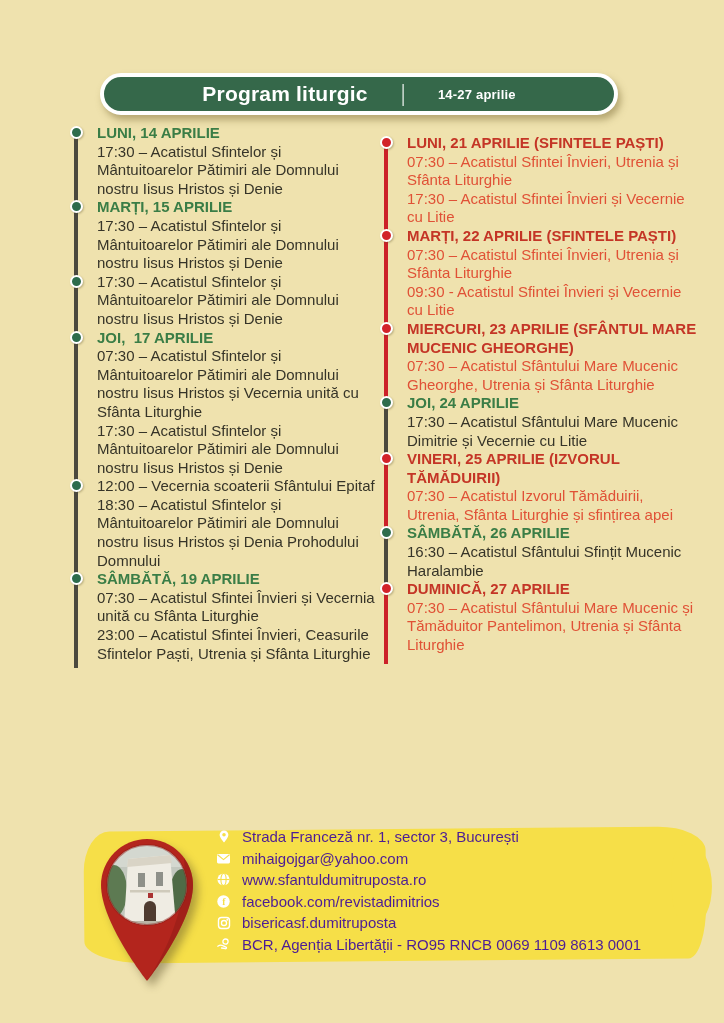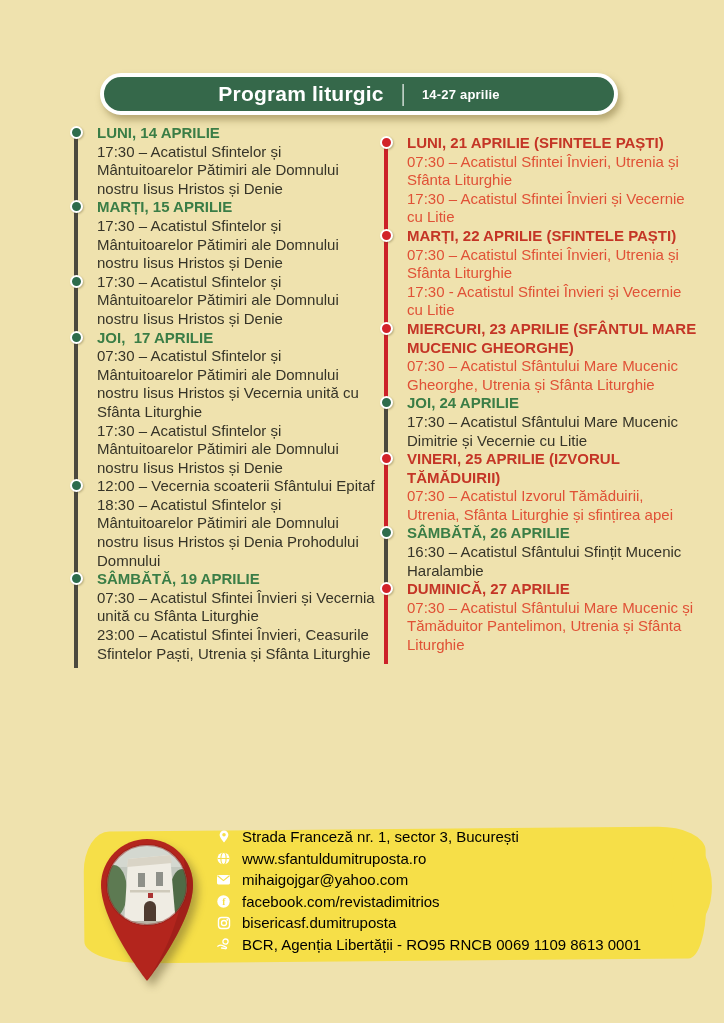--- a/index.html
+++ b/index.html
@@ -10,21 +10,21 @@
     background:var(--page_bg,#efe2ae);
   }
   .page{position:absolute;inset:0;}
 
   
   .header-pill{
     position:absolute;left:100px;top:73px;width:518px;height:42px;
     background:var(--pill,#35684a);
     border:4px solid #fff;border-radius:26px;
     box-sizing:border-box;
-    display:flex;align-items:center;justify-content:center;gap:16px;
+    display:flex;align-items:center;justify-content:center;gap:32px;
     box-shadow:3px 5px 7px rgba(125,110,55,.5);
     color:#fff;
   }
   .header-title{font-size:21px;font-weight:bold;letter-spacing:.2px;}
   .header-sep{font-size:24px;font-weight:300;opacity:.9;transform:scaleX(.6);margin-top:-2px;}
   .header-range{font-size:13px;font-weight:bold;letter-spacing:.2px;}
 
   
   .schedule{
     position:absolute;left:70px;top:124px;width:642px;
@@ -64,21 +64,21 @@
     content:"";position:absolute;right:-6px;top:18px;width:40px;height:80px;
     background:inherit;border-radius:40% 60% 55% 45%;
   }
   .pin{
     position:absolute;left:94px;top:833px;width:106px;height:152px;z-index:3;
     filter:drop-shadow(5px 6px 4px rgba(90,80,40,.45));
   }
   .contacts{position:absolute;left:216px;top:826px;z-index:2;}
   .contact-row{display:flex;align-items:center;gap:11px;height:21.5px;}
   .contact-row .cicon{width:15px;height:15px;flex:0 0 15px;display:flex;align-items:center;justify-content:center;}
-  .contact-row .ctext{font-size:15px;color:#000000;white-space:nowrap;}
+  .contact-row .ctext{font-size:15px;color:#4c1d95;white-space:nowrap;}
 </style>
 </head>
 <body>
 
 <div class="page">
 
   <div class="header-pill">
     <span class="header-title">Program liturgic</span>
     <span class="header-sep">|</span>
     <span class="header-range">14-27 aprilie</span>
@@ -130,21 +130,21 @@
           <span class="tline"></span>
           <div class="day-title">LUNI, 21 APRILIE (SFINTELE PAȘTI)</div>
           <div class="event">07:30 – Acatistul Sfintei Învieri, Utrenia și Sfânta Liturghie</div>
           <div class="event">17:30 – Acatistul Sfintei Învieri și Vecernie cu Litie</div>
         </div>
         <div class="entry red">
           <span class="dot"></span>
           <span class="tline"></span>
           <div class="day-title">MARȚI, 22 APRILIE (SFINTELE PAȘTI)</div>
           <div class="event">07:30 – Acatistul Sfintei Învieri, Utrenia și Sfânta Liturghie</div>
-          <div class="event">17:30 - Acatistul Sfintei Învieri și Vecernie cu Litie</div>
+          <div class="event">09:30 - Acatistul Sfintei Învieri și Vecernie cu Litie</div>
         </div>
         <div class="entry red">
           <span class="dot"></span>
           <span class="tline"></span>
           <div class="day-title">MIERCURI, 23 APRILIE (SFÂNTUL MARE MUCENIC GHEORGHE)</div>
           <div class="event">07:30 – Acatistul Sfântului Mare Mucenic Gheorghe, Utrenia și Sfânta Liturghie</div>
         </div>
         <div class="entry green">
           <span class="dot"></span>
           <span class="tline"></span>
@@ -207,35 +207,35 @@
         <svg width="14" height="15" viewBox="0 0 15 15">
             <path d="M7.5 1C4.9 1 2.8 3.1 2.8 5.7c0 3.3 4.7 8.3 4.7 8.3s4.7-5 4.7-8.3C12.2 3.1 10.1 1 7.5 1z" fill="#fff"></path>
             <circle cx="7.5" cy="5.7" r="1.9" fill="#f6df48"></circle>
           </svg>
       </span>
       <span class="ctext">Strada Franceză nr. 1, sector 3, București</span>
     </div>
     <div class="contact-row">
       <span class="cicon">
         <svg width="15" height="15" viewBox="0 0 15 15">
+            <rect x="1" y="3" width="13" height="9.4" rx="1.3" fill="#fff"></rect>
+            <path d="M1.6 3.8 7.5 8.6 13.4 3.8" fill="none" stroke="#f6df48" stroke-width="1.2"></path>
+          </svg>
+      </span>
+      <span class="ctext">mihaigojgar@yahoo.com</span>
+    </div>
+    <div class="contact-row">
+      <span class="cicon">
+        <svg width="15" height="15" viewBox="0 0 15 15">
             <circle cx="7.5" cy="7.5" r="6" fill="#fff"></circle>
             <ellipse cx="7.5" cy="7.5" rx="2.6" ry="6" fill="none" stroke="#f6df48" stroke-width="1.1"></ellipse>
             <line x1="1.5" y1="7.5" x2="13.5" y2="7.5" stroke="#f6df48" stroke-width="1.1"></line>
           </svg>
       </span>
       <span class="ctext">www.sfantuldumitruposta.ro</span>
-    </div>
-    <div class="contact-row">
-      <span class="cicon">
-        <svg width="15" height="15" viewBox="0 0 15 15">
-            <rect x="1" y="3" width="13" height="9.4" rx="1.3" fill="#fff"></rect>
-            <path d="M1.6 3.8 7.5 8.6 13.4 3.8" fill="none" stroke="#f6df48" stroke-width="1.2"></path>
-          </svg>
-      </span>
-      <span class="ctext">mihaigojgar@yahoo.com</span>
     </div>
     <div class="contact-row">
       <span class="cicon">
         <svg width="15" height="15" viewBox="0 0 15 15">
             <circle cx="7.5" cy="7.5" r="6.2" fill="#fff"></circle>
             <text x="7.9" y="11.2" text-anchor="middle" font-family="Liberation Serif,serif" font-weight="bold" font-size="9.5" fill="#f6df48">f</text>
           </svg>
       </span>
       <span class="ctext">facebook.com/revistadimitrios</span>
     </div>

